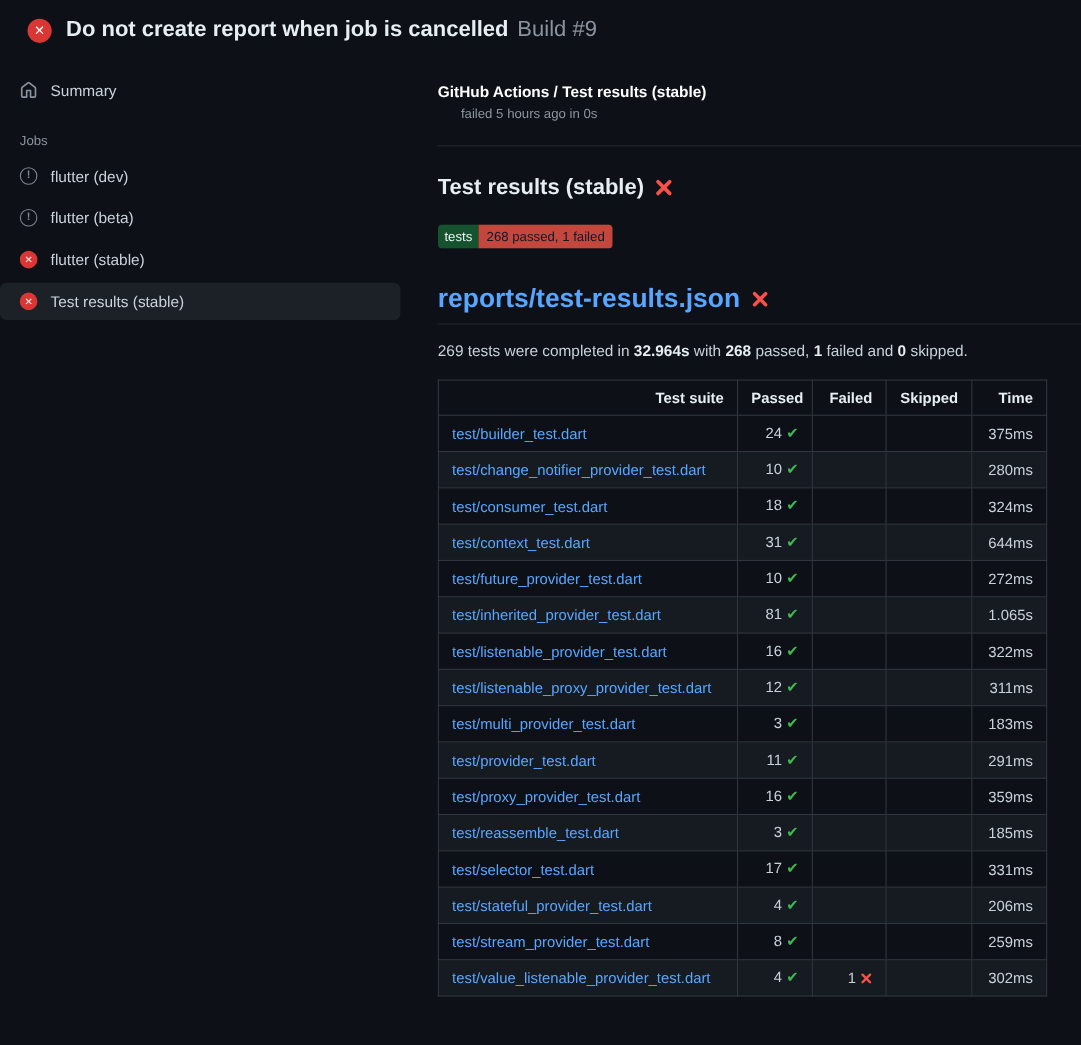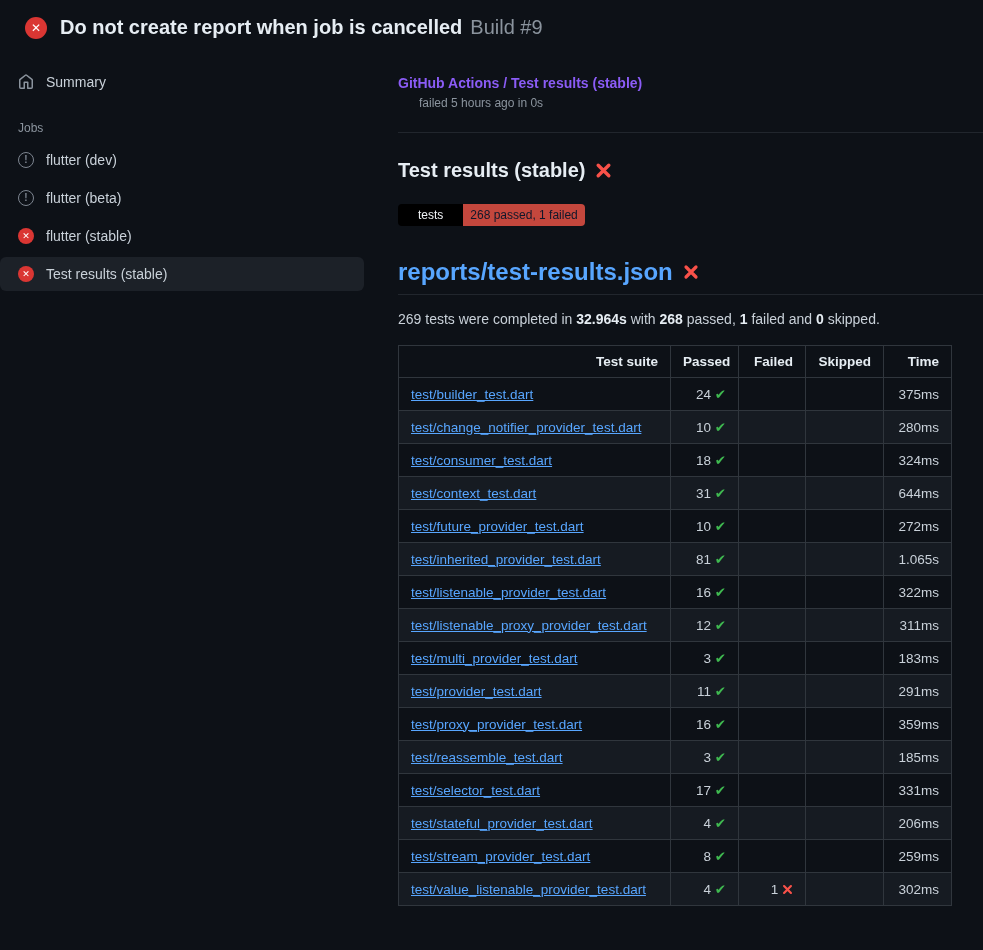--- a/index.html
+++ b/index.html
@@ -74,21 +74,21 @@
     color: #c9d1d9;
     cursor: pointer;
   }
   .side-item.selected { background: #1c2128; }
   .jobs-heading { color: #8b949e; font-size: 12px; padding: 22px 8px 8px 18px; }
   .job-item { margin-bottom: 4px; }
   .home-icon { display: inline-flex; flex: none; }
 
   
   .content { flex: 1; min-width: 0; padding: 24px 0 40px 24px; }
-  .breadcrumb { font-weight: 700; font-size: 14px; color: #8b5cf6; }
+  .breadcrumb { font-weight: 700; font-size: 14px; color: #ffffff; }
   .meta { color: #8b949e; font-size: 12px; margin-top: 5px; margin-left: 21px; }
   .divider { height: 1px; background: #21262d; margin-top: 22px; }
 
   .section-title {
     display: flex;
     align-items: center;
     gap: 10px;
     font-size: 20px;
     font-weight: 700;
     color: #e6edf3;
@@ -96,21 +96,21 @@
   }
 
   .badge {
     display: inline-flex;
     margin-top: 22px;
     border-radius: 4px;
     overflow: hidden;
     font-size: 12px;
     line-height: 1;
   }
-  .badge-label { background: #000000; color: #f0f3f6; padding: 5px 20px; }
+  .badge-label { background: #14532d; color: #f0f3f6; padding: 5px 6px; }
   .badge-value { background: #c4473d; color: #0f172a; padding: 5px 7px; }
 
   .report-title {
     display: flex;
     align-items: center;
     gap: 10px;
     margin: 32px 0 0;
     padding-bottom: 8px;
     border-bottom: 1px solid #21262d;
     font-size: 24px;
@@ -136,21 +136,21 @@
     overflow: hidden;
   }
   .results-table th { color: #e6edf3; font-weight: 700; text-align: right; }
   .results-table th:nth-child(1) { width: 272px; }
   .results-table th:nth-child(2) { width: 68px; }
   .results-table th:nth-child(3) { width: 67px; }
   .results-table th:nth-child(4) { width: 78px; }
   .results-table th:nth-child(5) { width: 68px; }
   .results-table th.num, .results-table td.num { text-align: right; }
   .results-table tbody tr:nth-child(even) { background: #161b22; }
-  .suite-link { color: #58a6ff; text-decoration: underline; }
+  .suite-link { color: #58a6ff; }
   .check-icon { color: #3fb950; font-weight: 700; }
   .x-svg { vertical-align: -1px; }
 </style>
 </head>
 <body>
 
 <header class="top-header">
   <span class="fail-circle big">✕</span>
   <h1 class="build-title">
     <span>Do not create report when job is cancelled</span>

